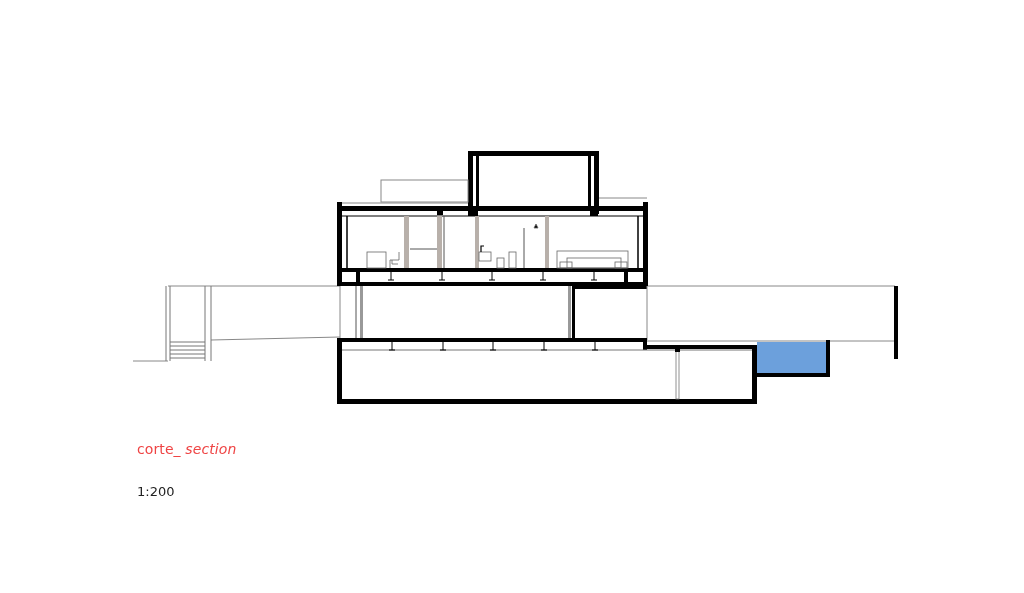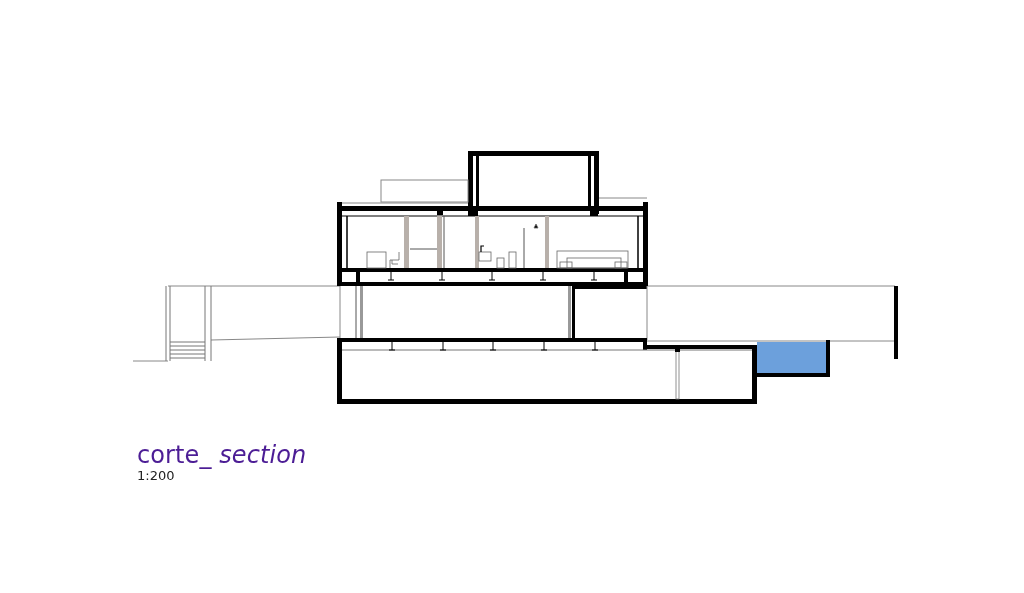--- a/index.html
+++ b/index.html
@@ -1,24 +1,24 @@
 <!DOCTYPE html>
 <html><head>
   <meta charset="utf-8">
   <style>
     html, body { margin: 0; padding: 0; background: #ffffff; }
     body { width: 1024px; height: 593px; position: relative; overflow: hidden; }
     .drawing { position: absolute; left: 0; top: 0; width: 1024px; height: 593px; }
     .caption-title {
       position: absolute; left: 137px; top: 441px;
-      font-family: "DejaVu Sans", sans-serif; font-size: 24px; color: #4c1d95; letter-spacing: 0.1px;
+      font-family: "DejaVu Sans", sans-serif; font-size: 14px; color: #ef4444; letter-spacing: 0.1px;
     }
     .caption-title .it { font-style: italic; }
     .caption-scale {
-      position: absolute; left: 137px; top: 468px;
+      position: absolute; left: 137px; top: 484px;
       font-family: "DejaVu Sans", sans-serif; font-size: 13px; color: #222;
     }
   </style>
 </head>
 <body>
 
 <svg class="drawing" viewBox="0 0 1024 593" xmlns="http://www.w3.org/2000/svg">
 
   <g stroke="#888" stroke-width="1" fill="none">
     <line x1="133" y1="361" x2="168" y2="361"></line>

